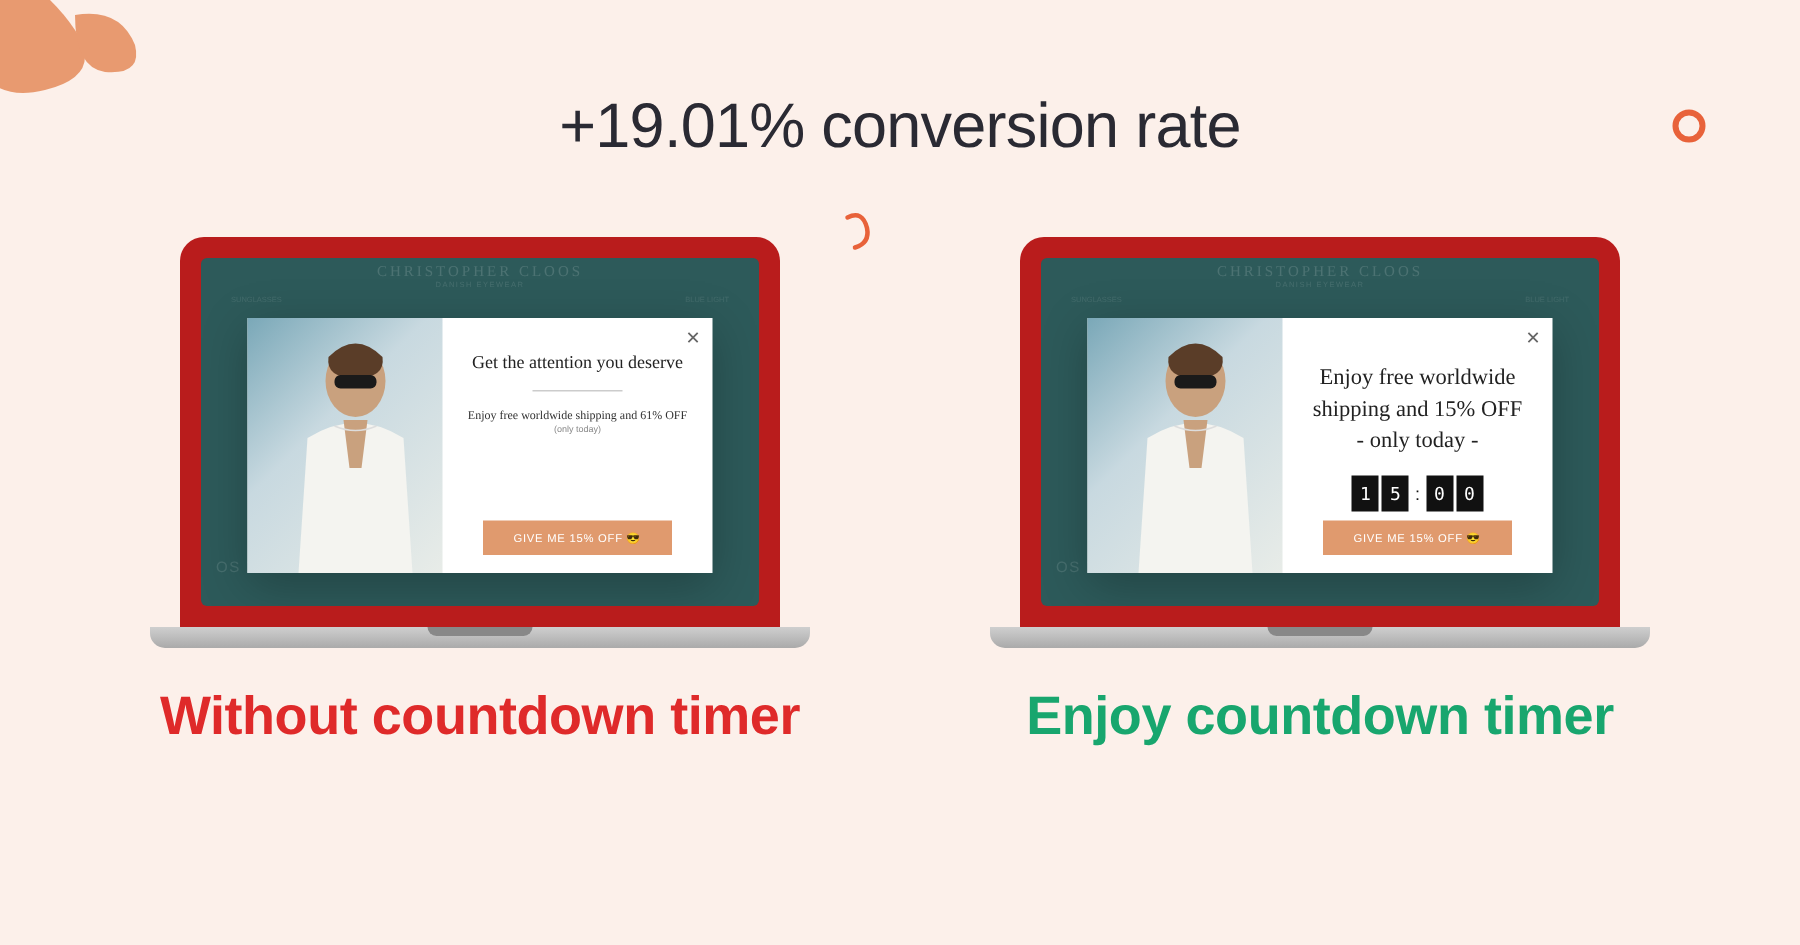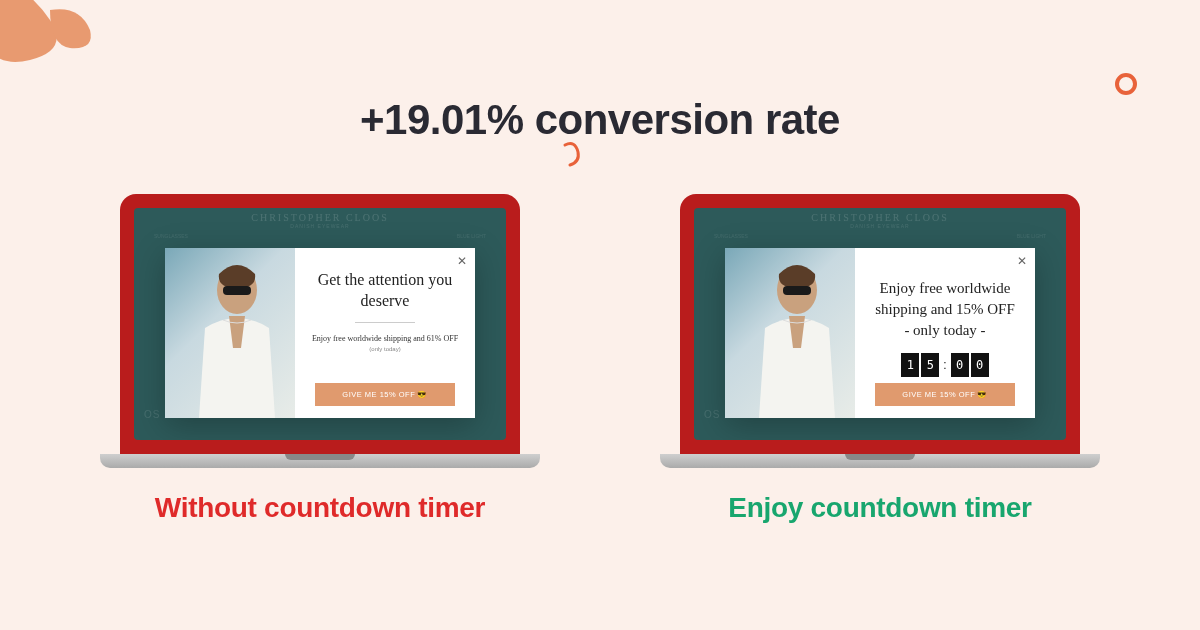--- a/index.html
+++ b/index.html
@@ -9,24 +9,24 @@
     background: #fcf0ea;
     font-family: -apple-system, "Segoe UI", Arial, sans-serif;
     position: relative;
     overflow: hidden;
   }
   .bg-blob-top { position: absolute; top: -30px; left: -30px; }
   .bg-circle-right { position: absolute; top: 70px; right: 60px; }
   .bg-squiggle { position: absolute; top: 140px; left: 560px; }
   .headline {
     text-align: center;
-    font-weight: 700;
+    font-weight: 400;
     font-size: 42px;
     color: #2a2a33;
-    margin-top: 96px;
+    margin-top: 60px;
     letter-spacing: -0.5px;
   }
   .compare-row {
     display: flex;
     justify-content: center;
     gap: 120px;
     margin-top: 50px;
   }
   .variant { display: flex; flex-direction: column; align-items: center; }
   .laptop { position: relative; width: 440px; }
@@ -104,21 +104,21 @@
     display: flex;
     flex-direction: column;
     align-items: center;
   }
   .popup-close {
     position: absolute; top: 6px; right: 8px;
     color: #666; font-size: 12px;
   }
   .popup-title {
     font-family: Georgia, "Times New Roman", serif;
-    font-size: 16px;
+    font-size: 12px;
     color: #222;
     line-height: 1.3;
     margin-top: 8px;
     font-weight: 400;
   }
   .popup-divider {
     width: 60px; height: 1px; background:#ccc;
     margin: 10px auto;
   }
   .popup-body {
@@ -130,21 +130,21 @@
   .popup-small {
     font-size: 6px; color:#888; margin-top: 2px;
   }
   .popup-cta {
     margin-top: auto;
     background: #e09a6e;
     color: #fff;
     font-size: 7.5px;
     letter-spacing: 0.5px;
     padding: 7px 10px;
-    width: 140px;
+    width: 126px;
   }
   .popup-b-title {
     font-family: Georgia, serif;
     font-size: 15px;
     color: #222;
     line-height: 1.4;
     margin-top: 16px;
   }
   .timer {
     display: flex; gap: 2px; align-items:center;
@@ -152,21 +152,21 @@
   }
   .digit {
     width: 18px; height: 24px;
     background: #111; color:#fff;
     font-size: 12px;
     display:flex; align-items:center; justify-content:center;
     font-family: monospace;
   }
   .colon { font-size:12px; color:#111; padding:0 2px; }
   .variant-label {
-    font-size: 28px;
+    font-size: 36px;
     font-weight: 800;
     margin-top: 24px;
     letter-spacing: -0.3px;
   }
   .variant-label.red { color: #df2a2a; }
   .variant-label.green { color: #18a66e; }
 </style>
 </head>
 <body>
 

